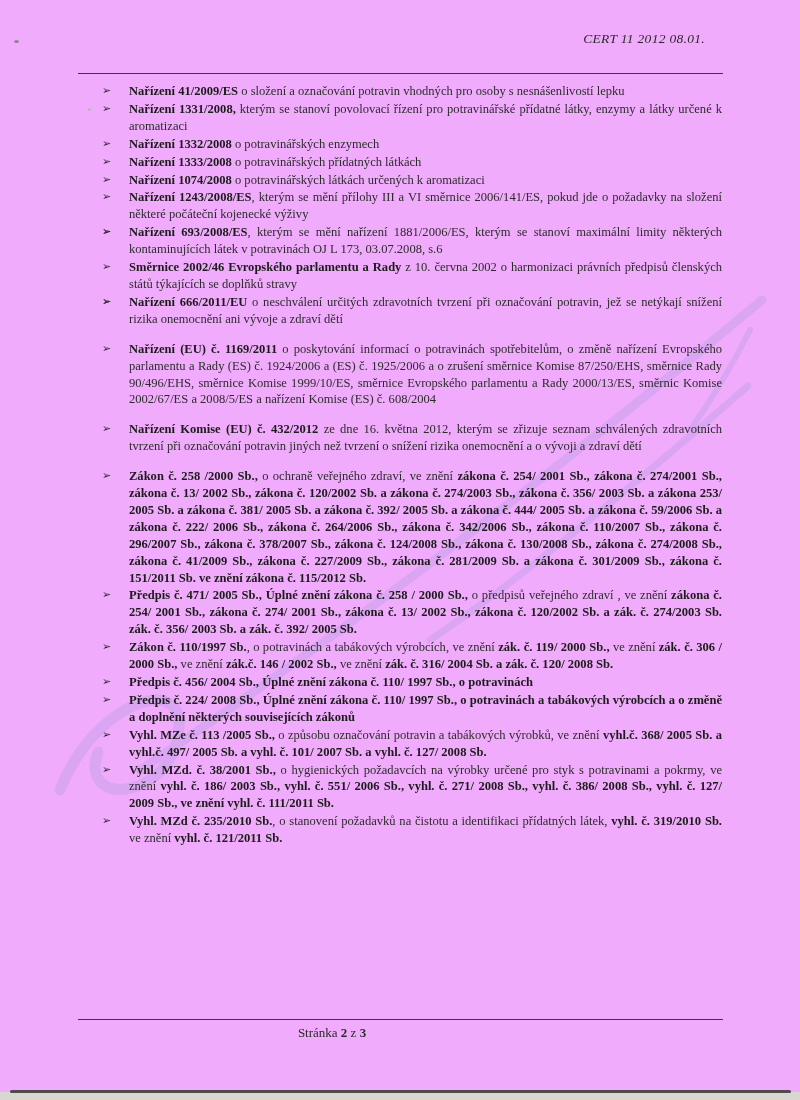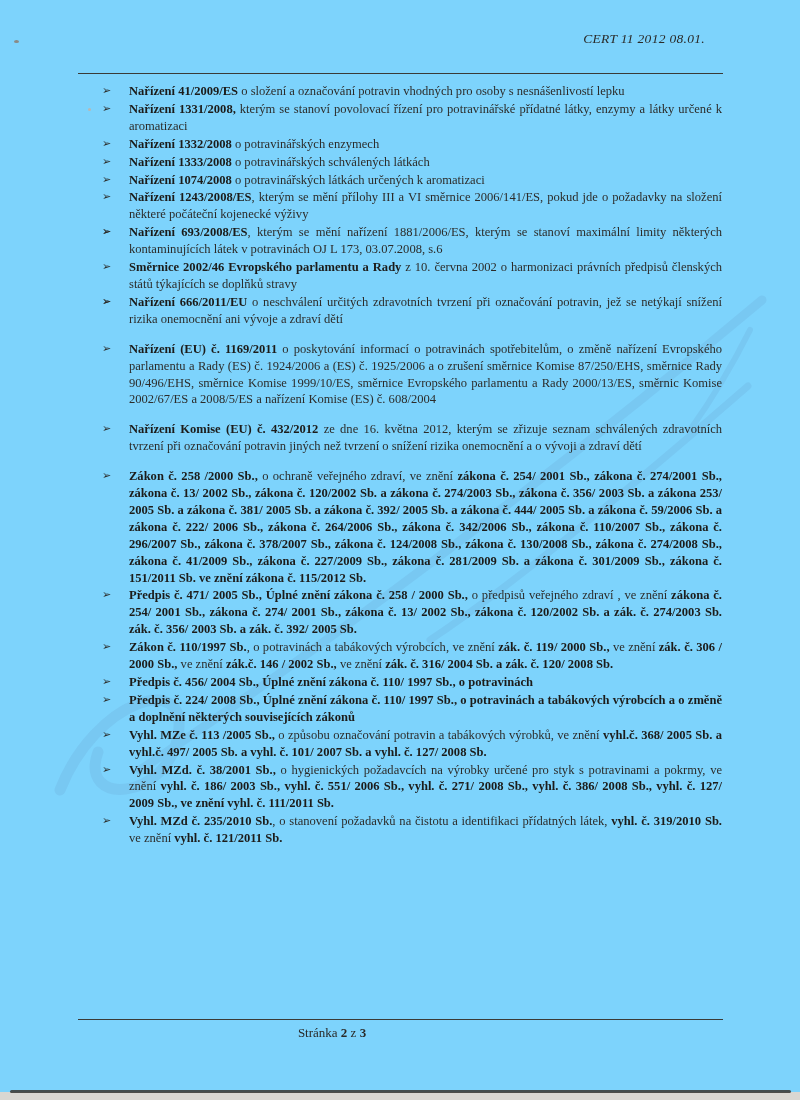--- a/index.html
+++ b/index.html
@@ -6,21 +6,21 @@
   body{
     width:800px;height:1100px;
     background:#e9e8e4;
     font-family:"Liberation Serif", serif;
     color:#242422;
     position:relative;
     overflow:hidden;
   }
   .page{
     position:absolute;inset:0;
-    background:#7dd3fc;
+    background:#f0abfc;
     padding-left:30px;
   }
   
   .scan-shadow-bottom{position:absolute;left:0;right:0;bottom:0;height:8px;background:#d9d7d2;}
   .scan-edge-bottom{position:absolute;left:10px;right:9px;bottom:7px;height:3px;background:#3e3e3b;border-radius:2px;opacity:.9;}
   .speck{position:absolute;left:14px;top:40px;width:5px;height:3px;background:#8a8a86;border-radius:50%;}
   .speck2{position:absolute;left:88px;top:108px;width:3px;height:3px;background:#b9b8b3;border-radius:50%;}
 
   .doc-ref{
     position:absolute;top:31px;left:0;width:705px;
@@ -76,21 +76,21 @@
   <div class="speck2"></div>
 
   <div class="doc-ref">CERT 11 2012 08.01.</div>
 
   <div class="rule rule-top"></div>
 
   <ul id="reg-list">
       <li class="item"><span class="bullet">➢</span><span><b>Nařízení 41/2009/ES</b><span class="r"> o složení a označování potravin vhodných pro osoby s nesnášenlivostí lepku</span></span></li>
       <li class="item"><span class="bullet">➢</span><span><b>Nařízení 1331/2008,</b><span class="r"> kterým se stanoví povolovací řízení pro potravinářské přídatné látky, enzymy a látky určené k aromatizaci</span></span></li>
       <li class="item"><span class="bullet">➢</span><span><b>Nařízení 1332/2008</b><span class="r"> o potravinářských enzymech</span></span></li>
-      <li class="item"><span class="bullet">➢</span><span><b>Nařízení 1333/2008</b><span class="r"> o potravinářských schválených látkách</span></span></li>
+      <li class="item"><span class="bullet">➢</span><span><b>Nařízení 1333/2008</b><span class="r"> o potravinářských přídatných látkách</span></span></li>
       <li class="item"><span class="bullet">➢</span><span><b>Nařízení 1074/2008</b><span class="r"> o potravinářských látkách určených k aromatizaci</span></span></li>
       <li class="item"><span class="bullet">➢</span><span><b>Nařízení 1243/2008/ES</b><span class="r">, kterým se mění přílohy III a VI směrnice 2006/141/ES, pokud jde o požadavky na složení některé počáteční kojenecké výživy</span></span></li>
       <li class="item"><span class="bullet">➢</span></li>
       <li class="item"><span class="bullet">➢</span><span><b>Nařízení 693/2008/ES</b><span class="r">, kterým se mění nařízení 1881/2006/ES, kterým se stanoví maximální limity některých kontaminujících látek v potravinách  OJ L 173, 03.07.2008, s.6</span></span></li>
       <li class="item"><span class="bullet">➢</span><span><b>Směrnice 2002/46 Evropského parlamentu a Rady</b><span class="r"> z 10. června 2002 o harmonizaci právních předpisů členských států týkajících se doplňků stravy</span></span></li>
       <li class="item"><span class="bullet">➢</span></li>
       <li class="item"><span class="bullet">➢</span><span><b>Nařízení 666/2011/EU</b><span class="r"> o neschválení určitých zdravotních tvrzení při označování potravin, jež se netýkají snížení rizika onemocnění ani vývoje a zdraví dětí</span></span></li>
       <li class="item gap"><span class="bullet">➢</span><span><b>Nařízení (EU) č. 1169/2011</b><span class="r">  o poskytování informací o potravinách spotřebitelům, o změně nařízení Evropského parlamentu a Rady (ES) č. 1924/2006 a (ES) č. 1925/2006 a o zrušení směrnice Komise 87/250/EHS, směrnice Rady 90/496/EHS, směrnice Komise 1999/10/ES, směrnice Evropského parlamentu a Rady 2000/13/ES, směrnic Komise 2002/67/ES a 2008/5/ES a nařízení Komise (ES) č. 608/2004</span></span></li>
       <li class="item gap"><span class="bullet">➢</span><span><b>Nařízení Komise (EU) č. 432/2012</b><span class="r">  ze dne 16. května 2012, kterým se zřizuje seznam schválených zdravotních tvrzení při označování potravin jiných než tvrzení o snížení rizika onemocnění a o vývoji a zdraví dětí</span></span></li>
       <li class="item gap"><span class="bullet">➢</span><span><b>Zákon č. 258 /2000 Sb.,</b><span class="r"> o ochraně veřejného zdraví, ve znění </span><b>zákona č. 254/ 2001 Sb., zákona č. 274/2001 Sb., zákona č. 13/ 2002 Sb., zákona č. 120/2002 Sb. a zákona č. 274/2003 Sb., zákona č. 356/ 2003 Sb. a zákona 253/ 2005 Sb. a zákona č. 381/ 2005 Sb. a zákona č. 392/ 2005 Sb. a zákona č. 444/ 2005 Sb. a zákona č. 59/2006 Sb. a zákona č. 222/ 2006 Sb., zákona č. 264/2006 Sb., zákona č. 342/2006 Sb., zákona č. 110/2007 Sb., zákona č. 296/2007 Sb., zákona č. 378/2007 Sb., zákona č. 124/2008 Sb., zákona č. 130/2008 Sb., zákona č. 274/2008 Sb., zákona č. 41/2009 Sb., zákona č. 227/2009 Sb., zákona č. 281/2009 Sb. a zákona č. 301/2009 Sb., zákona č. 151/2011 Sb. ve znění zákona č. 115/2012 Sb.</b></span></li>

